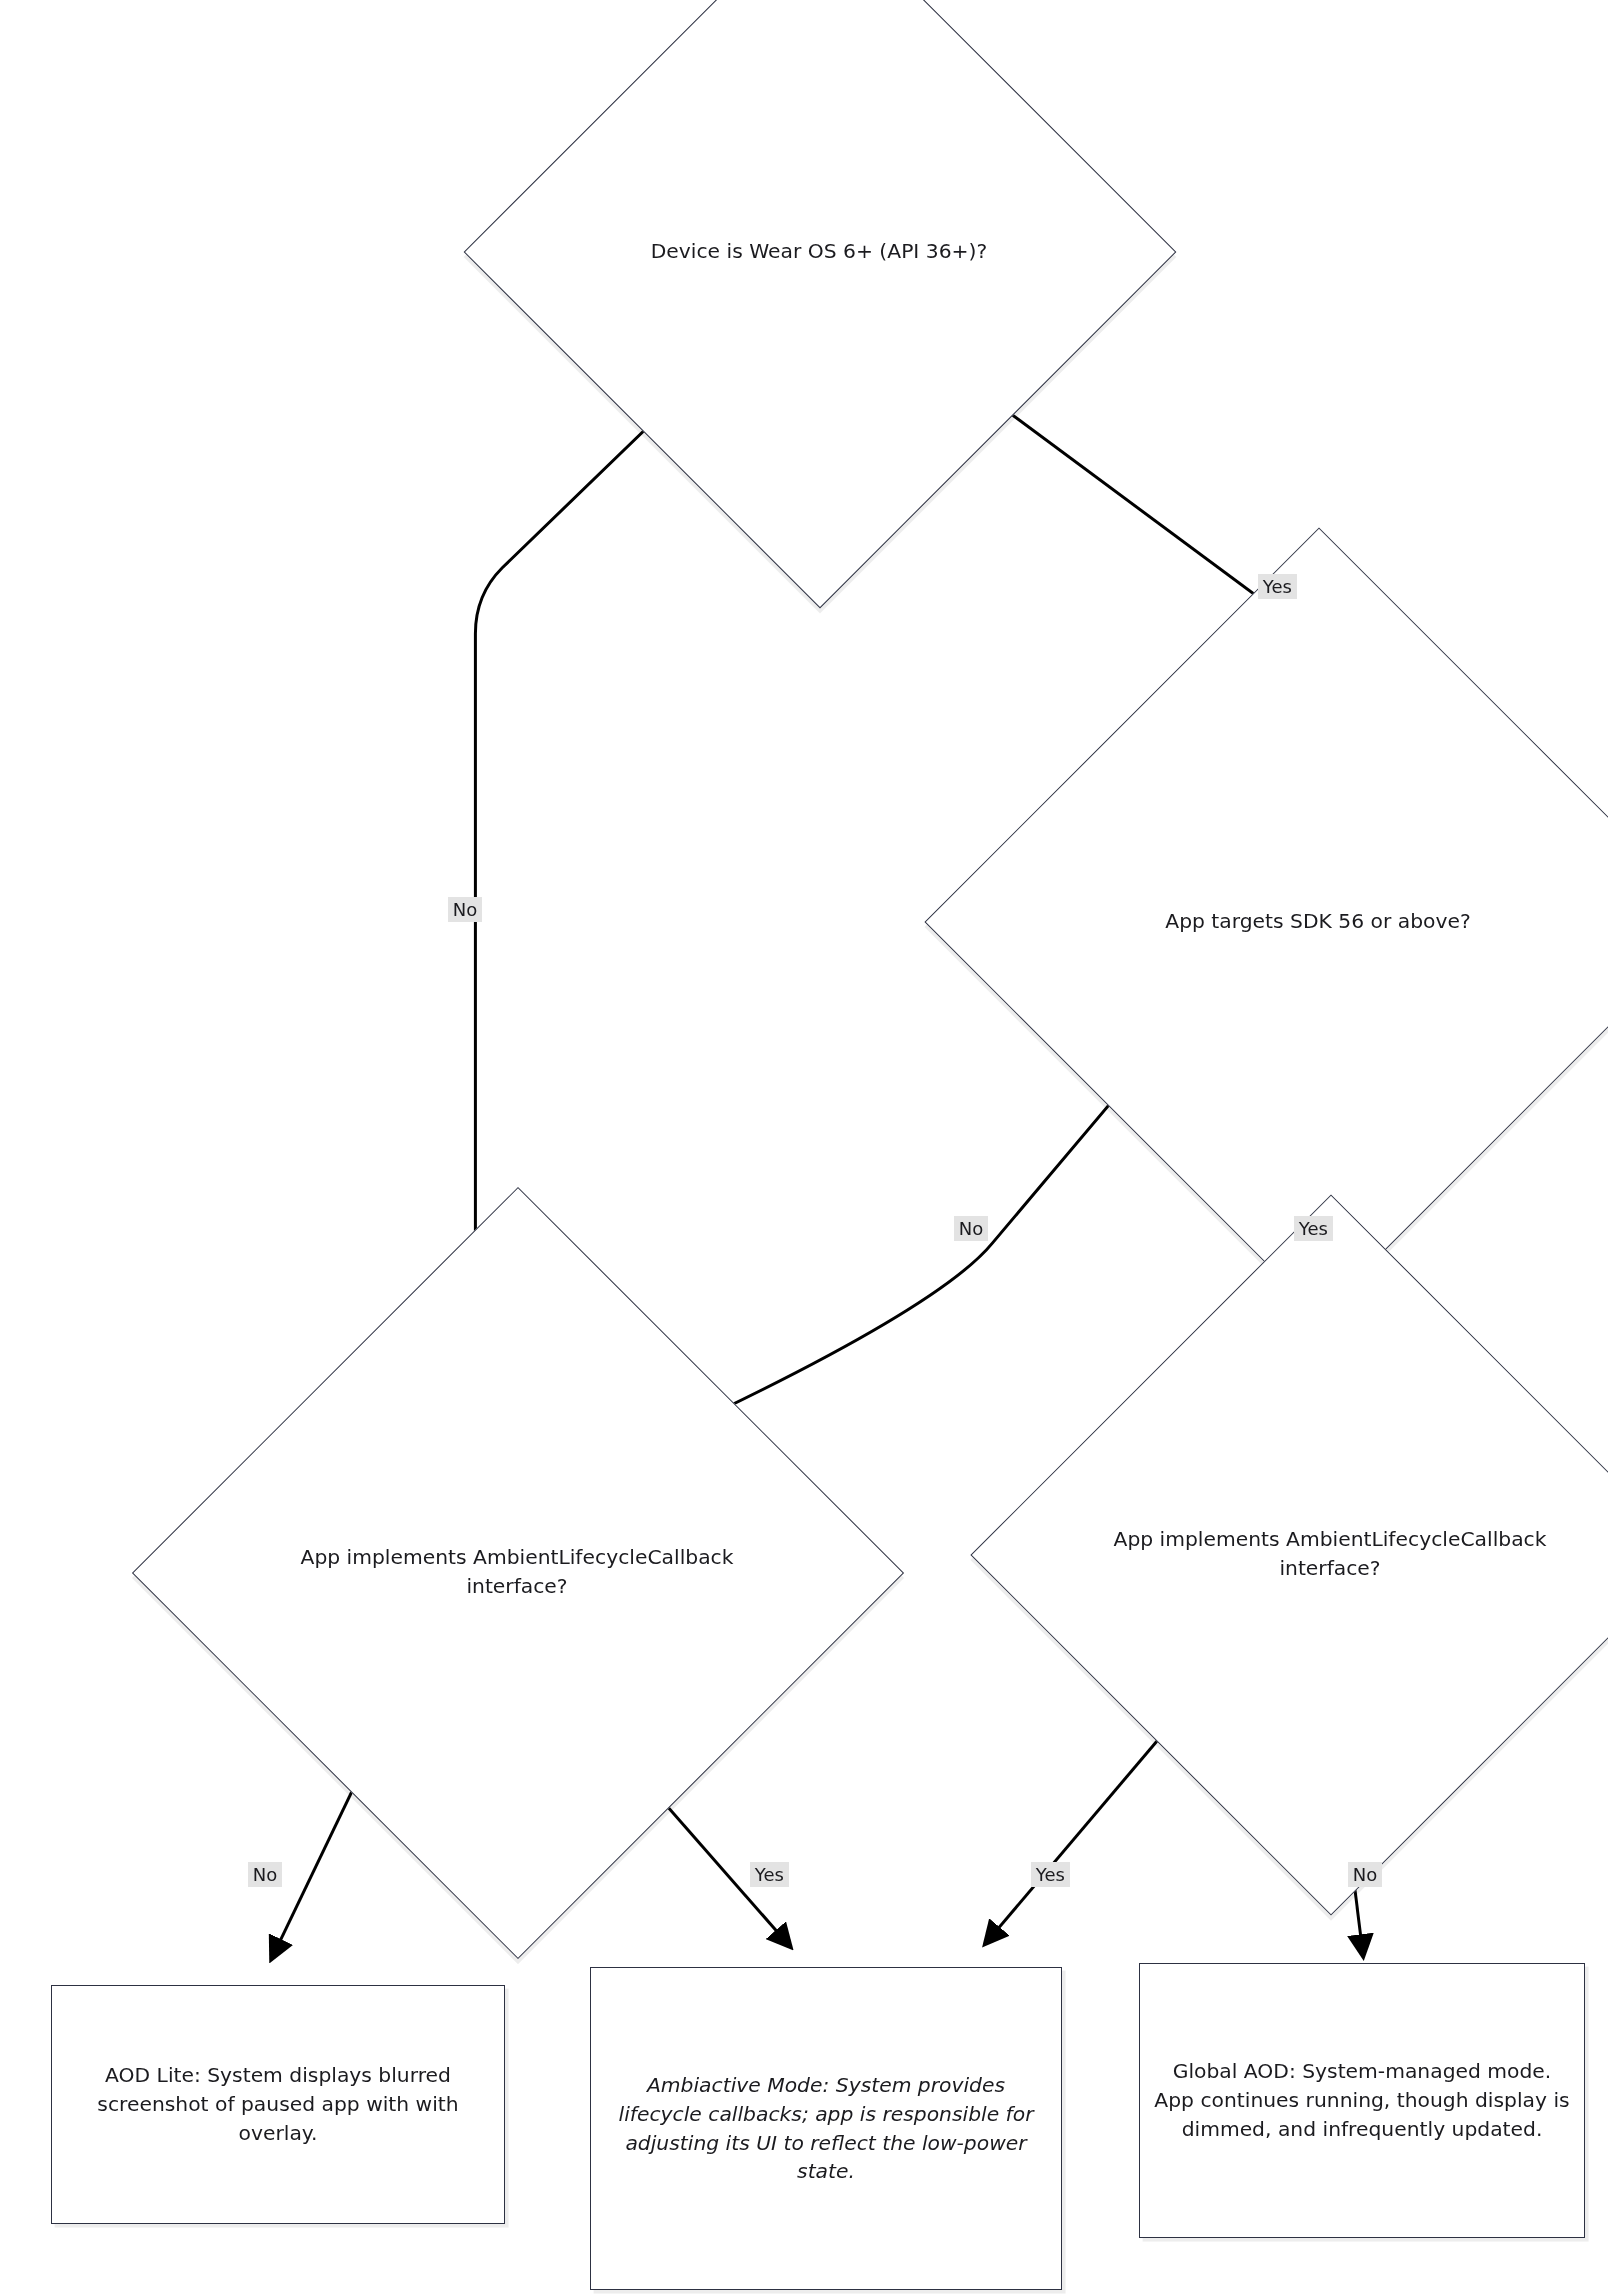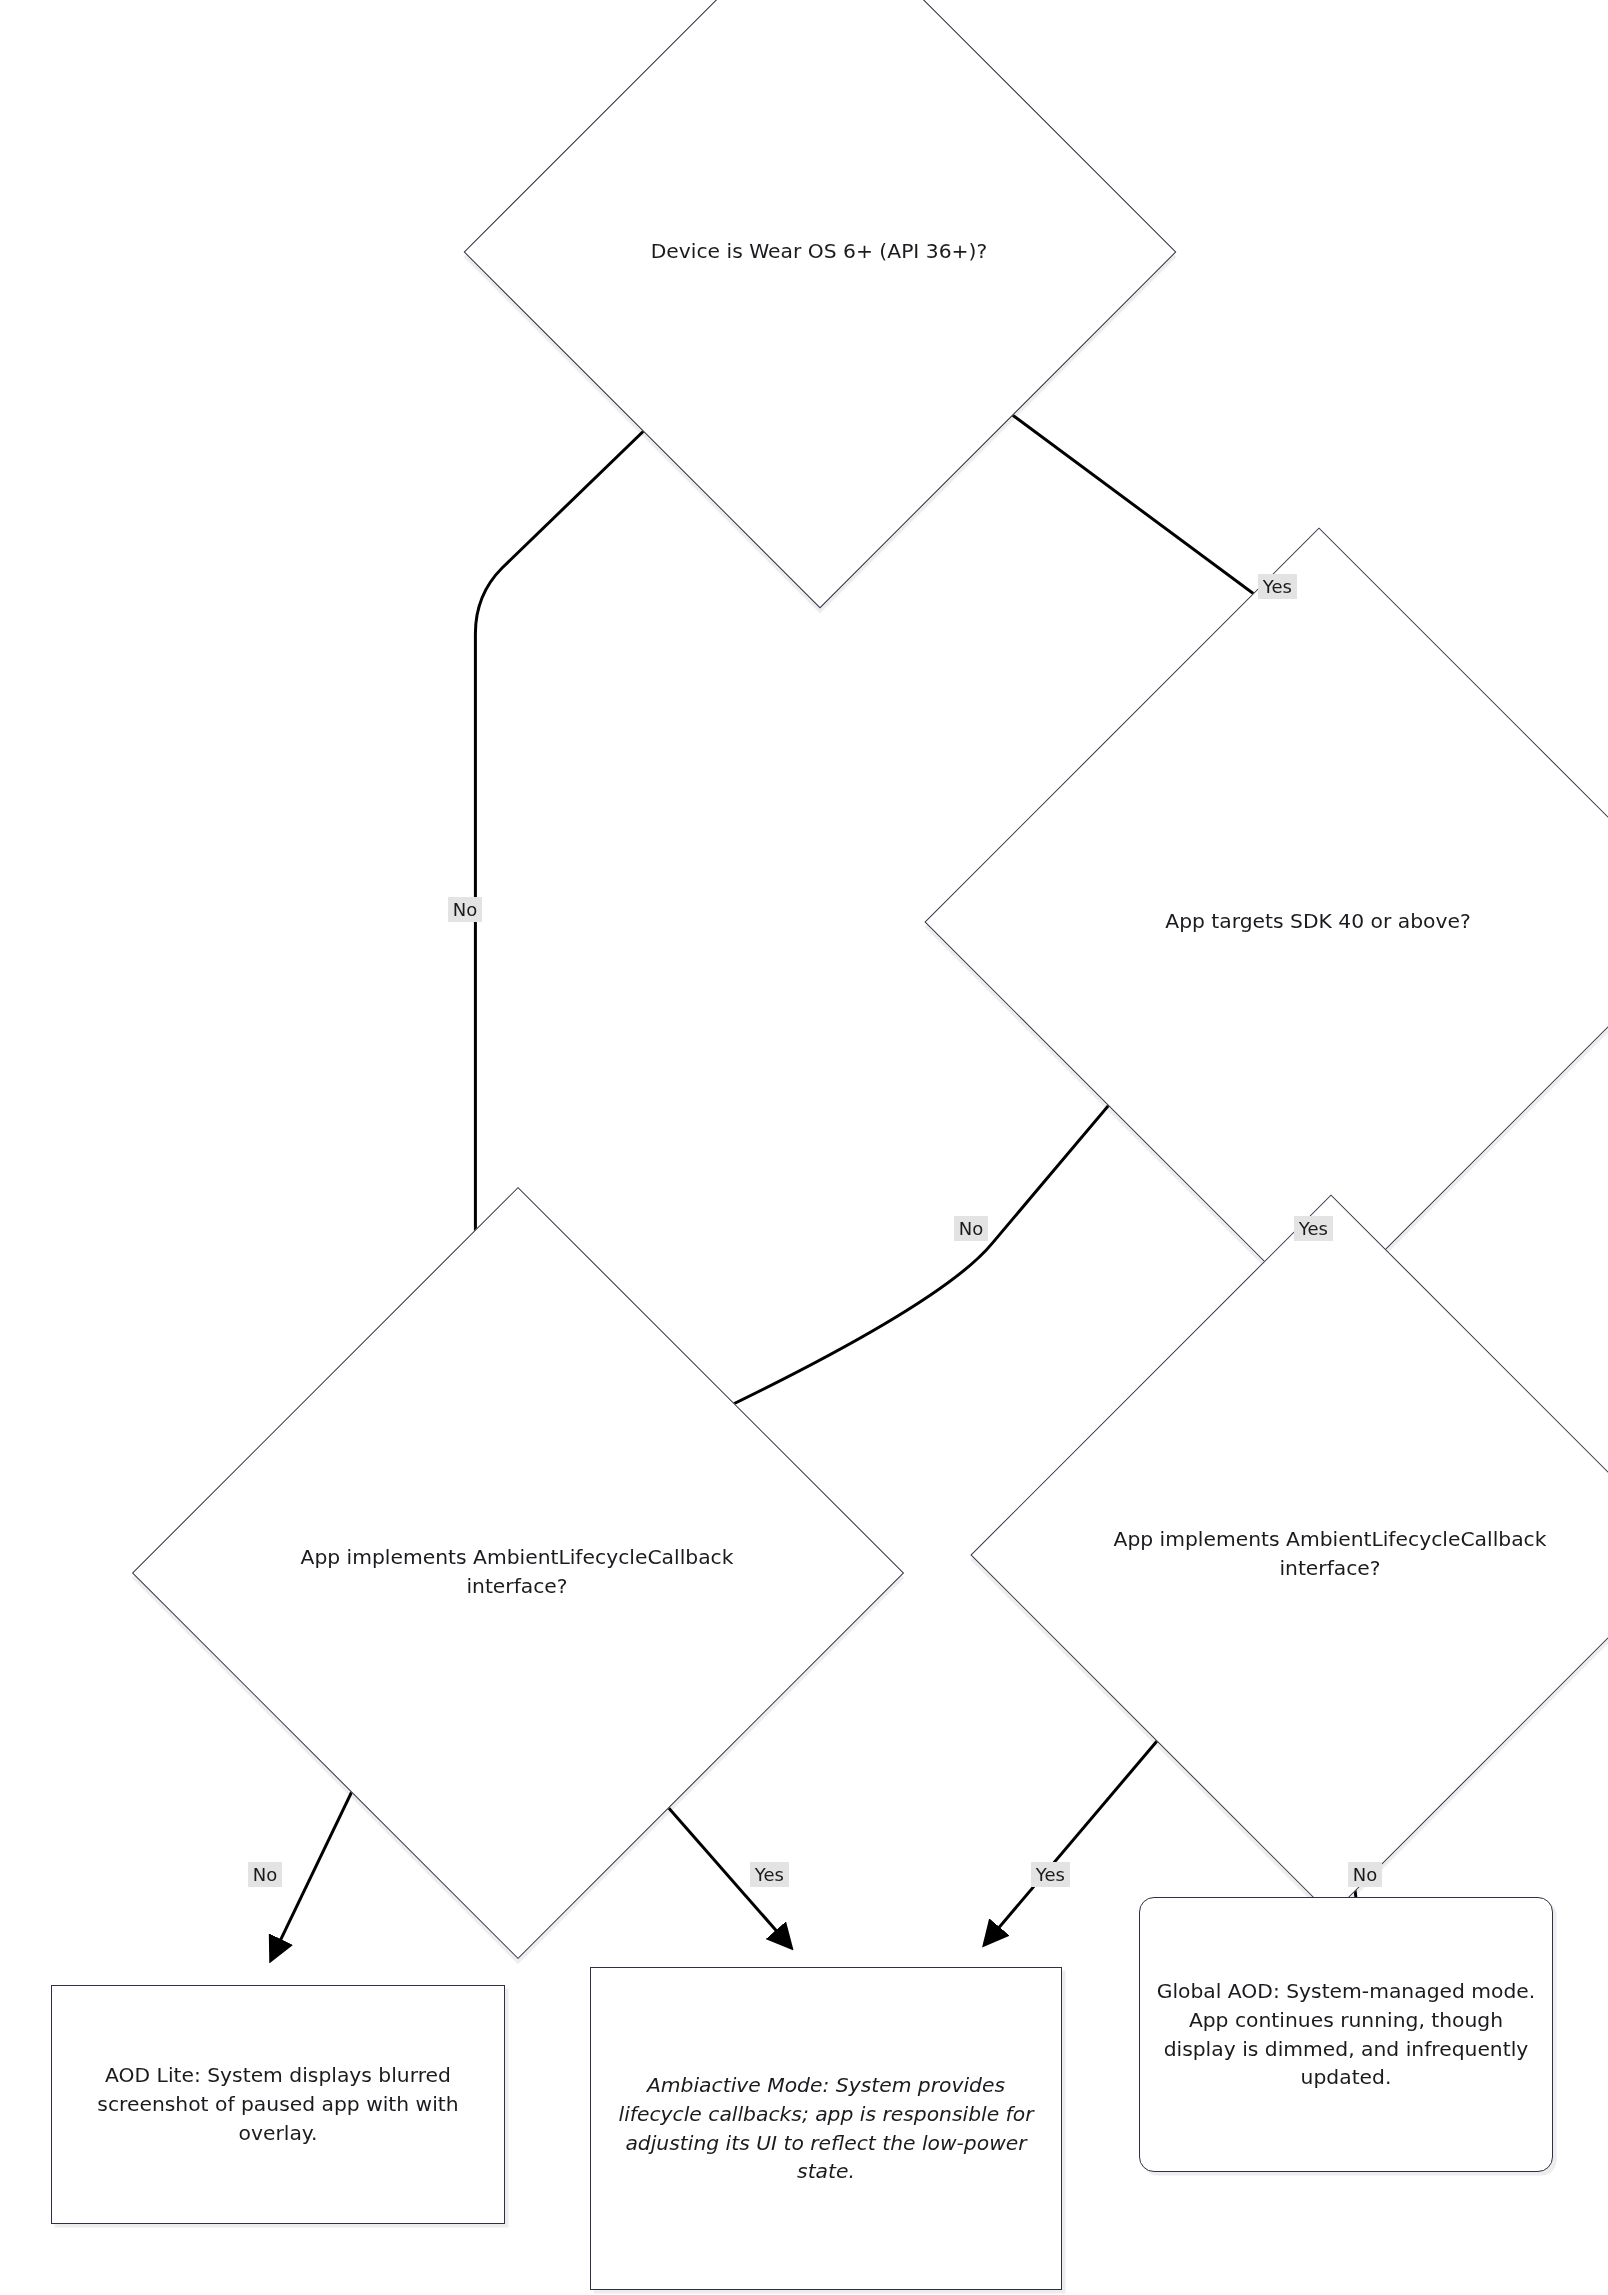--- a/index.html
+++ b/index.html
@@ -115,42 +115,42 @@
     <path d="M 2195 2985 L 2230 3270" fill="none" stroke="#000000" stroke-width="5" marker-end="url(#arrow)"></path>
   </svg>
 
   <div class="node diamond" style="left:538px; top:0px; width:502px; height:502px;">
     <div class="shape"></div>
     <div class="txt">Device is Wear OS 6+ (API 36+)?</div>
   </div>
 
   <div class="node diamond" style="left:1010px; top:643px; width:556px; height:556px;">
     <div class="shape"></div>
-    <div class="txt">App targets SDK 40 or above?</div>
+    <div class="txt">App targets SDK 56 or above?</div>
   </div>
 
   <div class="node diamond" style="left:215px; top:1300px; width:544px; height:544px;">
     <div class="shape"></div>
     <div class="txt">App implements AmbientLifecycleCallback interface?</div>
   </div>
 
   <div class="node diamond" style="left:1046px; top:1300px; width:508px; height:508px;">
     <div class="shape"></div>
     <div class="txt">App implements AmbientLifecycleCallback interface?</div>
   </div>
 
   <div class="node rect" style="left:21px; top:1985px; width:454px; height:239px;">
     <div class="txt">AOD Lite: System displays blurred screenshot of paused app with with overlay.</div>
   </div>
 
   <div class="node rect" style="left:560px; top:1967px; width:472px; height:323px;font-style:italic;">
     <div class="txt">Ambiactive Mode: System provides lifecycle callbacks; app is responsible for adjusting its UI to reflect the low-power state.</div>
   </div>
 
-  <div class="node rect" style="left:1109px; top:1897px; width:414px; height:275px;border-radius:15px;">
+  <div class="node rect" style="left:1109px; top:1963px; width:446px; height:275px;">
     <div class="txt">Global AOD: System-managed mode. App continues running, though display is dimmed, and infrequently updated.</div>
   </div>
 
   <div class="edge-label" style="left:418px; top:897px;">No</div>
 
   <div class="edge-label" style="left:1228px; top:574px;">Yes</div>
 
   <div class="edge-label" style="left:924px; top:1216px;">No</div>
 
   <div class="edge-label" style="left:1264px; top:1216px;">Yes</div>

